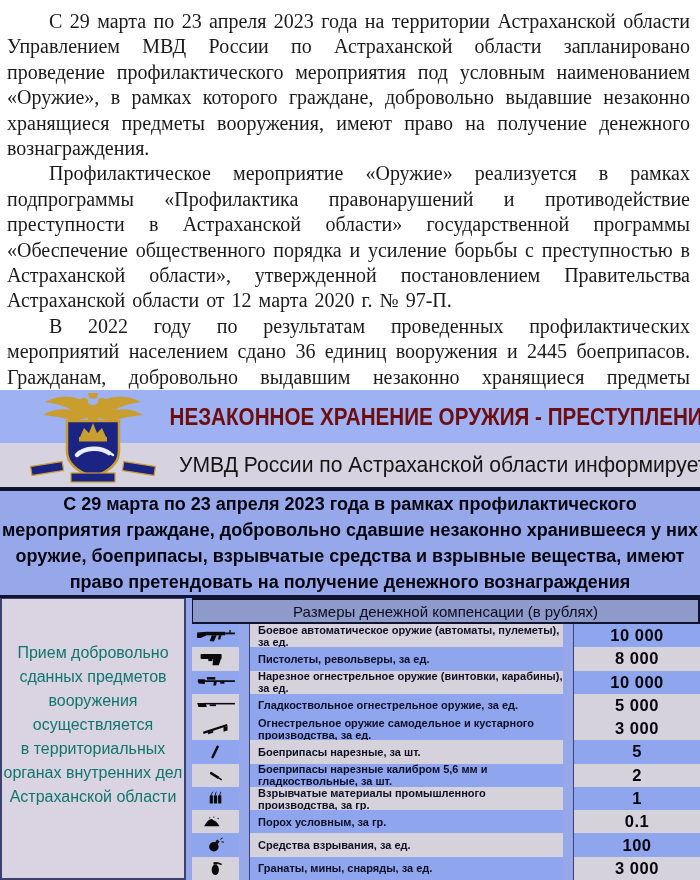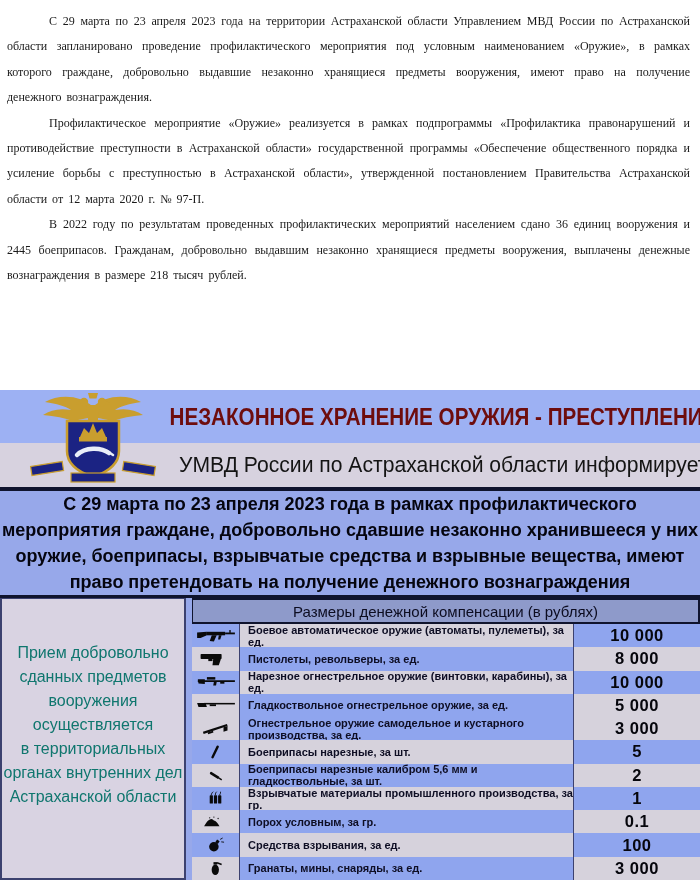--- a/index.html
+++ b/index.html
@@ -3,21 +3,21 @@
 <meta charset="utf-8">
 <style>
   html,body{margin:0;padding:0;}
   body{
     width:700px;height:880px;background:#ffffff;overflow:hidden;
     font-family:"Liberation Sans",sans-serif;
   }
   
   .doc-text{
     box-sizing:border-box;height:390px;padding:9px 10px 0 7px;overflow:hidden;
-    font-family:"Liberation Serif",serif;font-size:12px;line-height:25.4px;color:#1a1a1a;
+    font-family:"Liberation Serif",serif;font-size:20px;line-height:25.4px;color:#1a1a1a;
   }
   .doc-text p{margin:0;text-align:justify;text-indent:42px;word-spacing:2px;}
   
   .banner{height:97px;display:flex;}
   .emblem-col{width:186px;position:relative;flex:none;}
   .emblem-bg-top{position:absolute;left:0;right:0;top:0;height:53px;background:#9db1f3;}
   .emblem-bg-bottom{position:absolute;left:0;right:0;top:53px;bottom:0;background:#d7d2df;}
   .emblem-svg{position:absolute;left:50%;top:1px;transform:translateX(-50%);z-index:2;}
   .banner-main{flex:1;display:flex;flex-direction:column;min-width:0;}
   .banner-title{
@@ -44,21 +44,21 @@
     box-sizing:border-box;width:186px;flex:none;background:#d9d3e2;border:2px solid #3c416f;border-top-width:1px;
     display:flex;align-items:center;justify-content:center;text-align:center;
     font-size:16px;line-height:24px;color:#0f766e;white-space:pre-line;padding-bottom:28px;
   }
   .table-col{flex:1;margin-left:6px;display:flex;flex-direction:column;min-width:0;}
   .table-header{
     box-sizing:border-box;height:26px;background:#8e9aca;border:2px solid #10142e;border-left-width:1px;
     display:flex;align-items:center;justify-content:center;font-size:15px;color:#0c0c20;
   }
   .table-rows{flex:1;display:flex;flex-direction:column;}
-  .trow{flex:1;display:flex;min-height:0;}
+  .trow{flex:1;display:flex;min-height:0;gap:10px;}
   .cell{display:flex;align-items:center;box-sizing:border-box;}
   .cell-icon{width:47px;flex:none;justify-content:center;}
   .cell-label{flex:1;padding-left:8px;font-size:11px;font-weight:bold;color:#0e0e24;border-left:1px solid #3c416f;min-width:0;}
   .cell-price{width:127px;flex:none;justify-content:center;font-size:16.5px;font-weight:bold;color:#06060c;border-left:1px solid #3c416f;letter-spacing:.5px;}
   .blue{background:#8fa5ee;}
   .gray{background:#d6d2dc;}
   .icon-svg{display:block;}
 </style>
 </head>
 <body>

